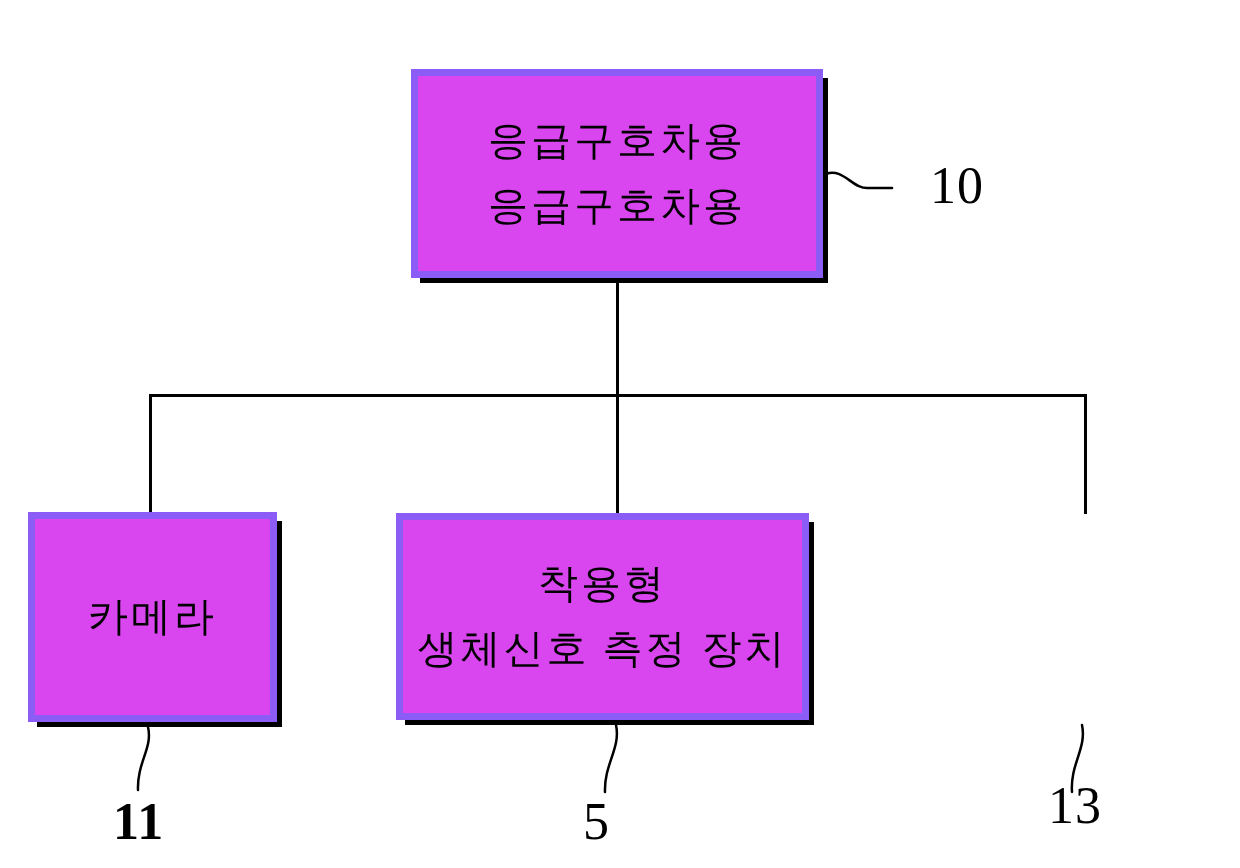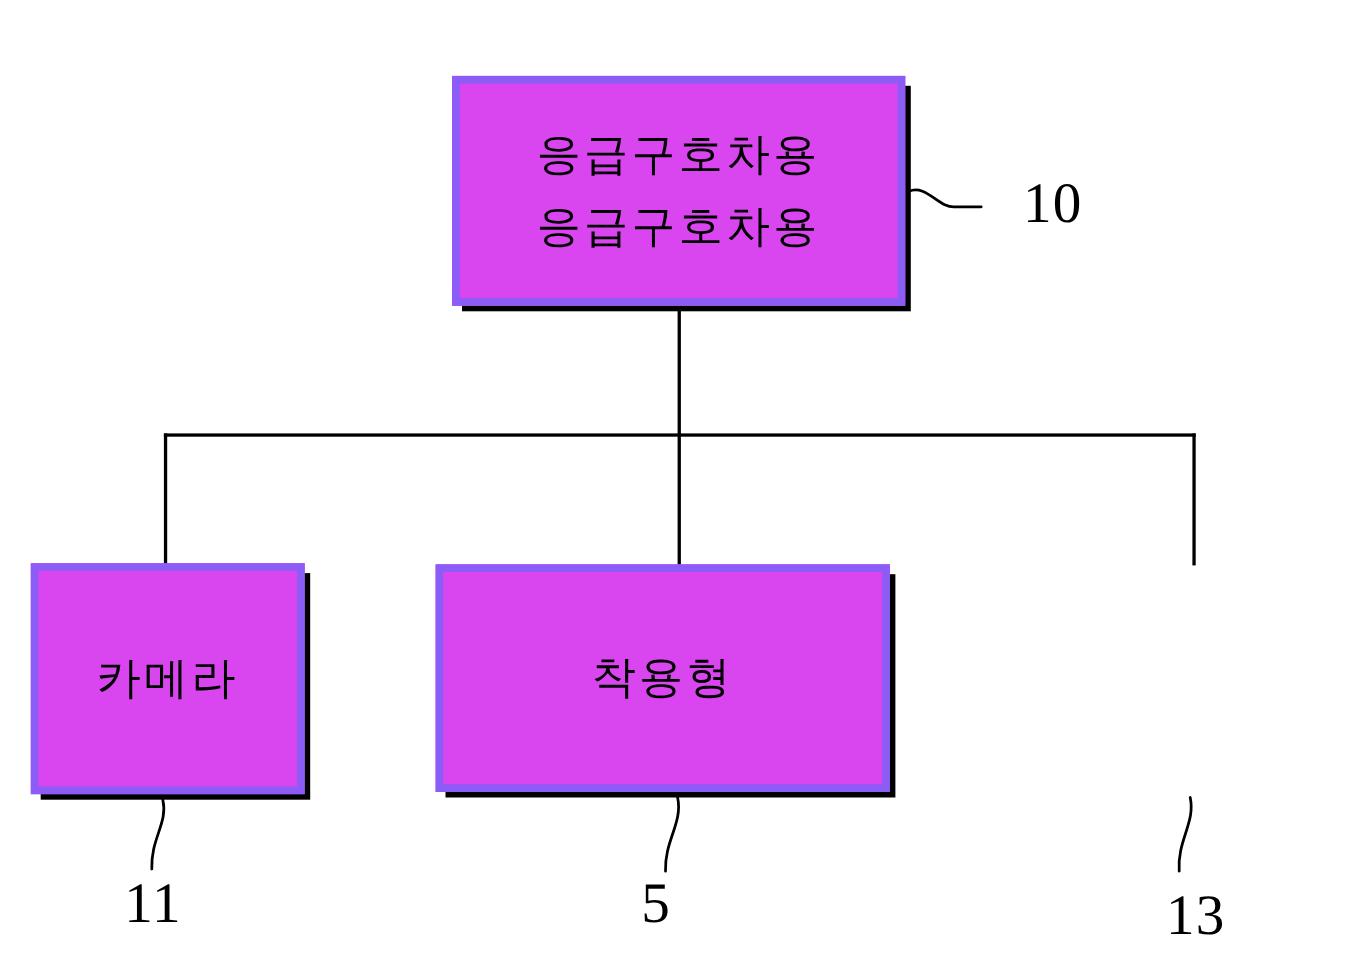--- a/index.html
+++ b/index.html
@@ -84,37 +84,38 @@
   <div class="node" style="left:28px; top:512px; width:249px; height:210px;">
     <div class="lines">
       <span class="line">카메라</span>
 
     </div>
   </div>
 
   <div class="node" style="left:396px; top:513px; width:413px; height:207px;">
     <div class="lines">
       <span class="line">착용형</span>
+      <span class="line">생체신호 측정 장치</span>
     </div>
   </div>
 
 
   <svg class="leader" style="left:825px; top:166px;" width="70" height="30" viewBox="0 0 70 30">
     <path d="M 1,8 C 18,1 28,24 44,22 L 67,22"></path>
   </svg>
   <div class="ref" style="left:930px; top:160px;">10</div>
 
   <svg class="leader" style="left:128px; top:726px;" width="30" height="66" viewBox="0 0 30 66">
     <path d="M 20,1 C 25,22 9,36 10,64"></path>
   </svg>
-  <div class="ref" style="left:113px; top:796px;">11</div>
+  <div class="ref" style="left:113px; top:796px;font-weight:bold;">11</div>
 
   <svg class="leader" style="left:595px; top:724px;" width="30" height="70" viewBox="0 0 30 70">
     <path d="M 21,1 C 26,24 9,40 10,68"></path>
   </svg>
   <div class="ref" style="left:583px; top:796px;">5</div>
 
   <svg class="leader" style="left:1060px; top:724px;" width="30" height="70" viewBox="0 0 30 70">
     <path d="M 22,1 C 27,24 10,40 12,68"></path>
   </svg>
-  <div class="ref" style="left:1048px; top:807px;margin-left:12px;">13</div>
+  <div class="ref" style="left:1048px; top:780px;">13</div>
 
 </div>
 
 </body></html>

